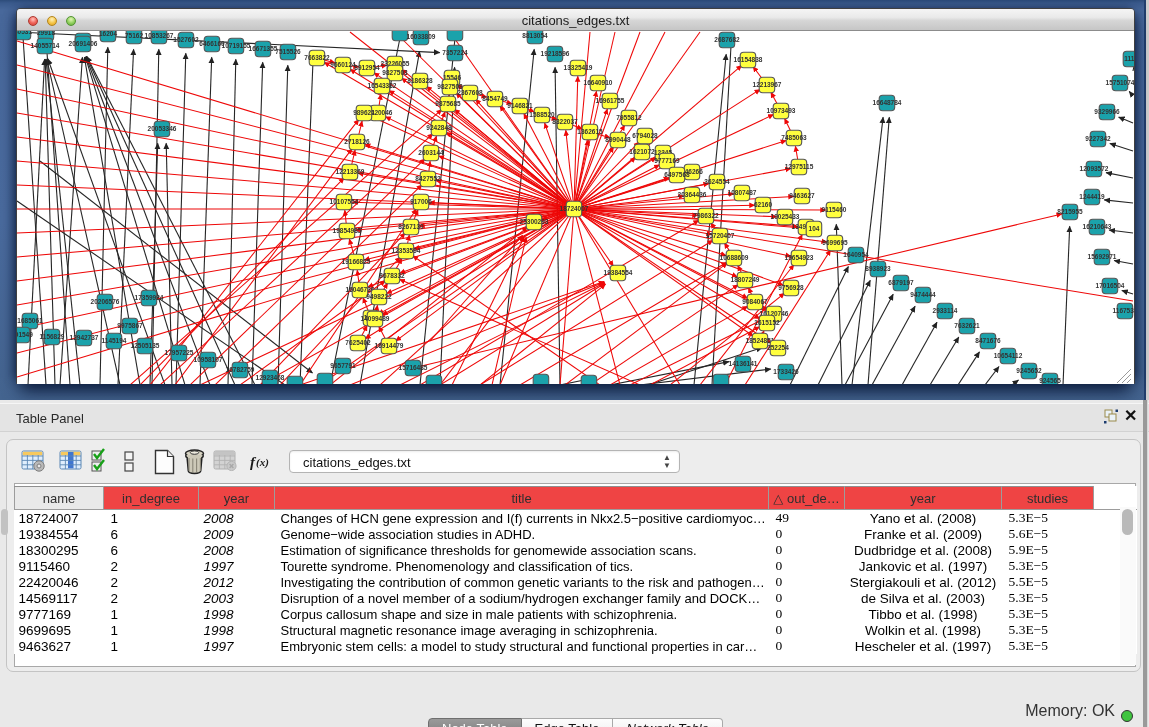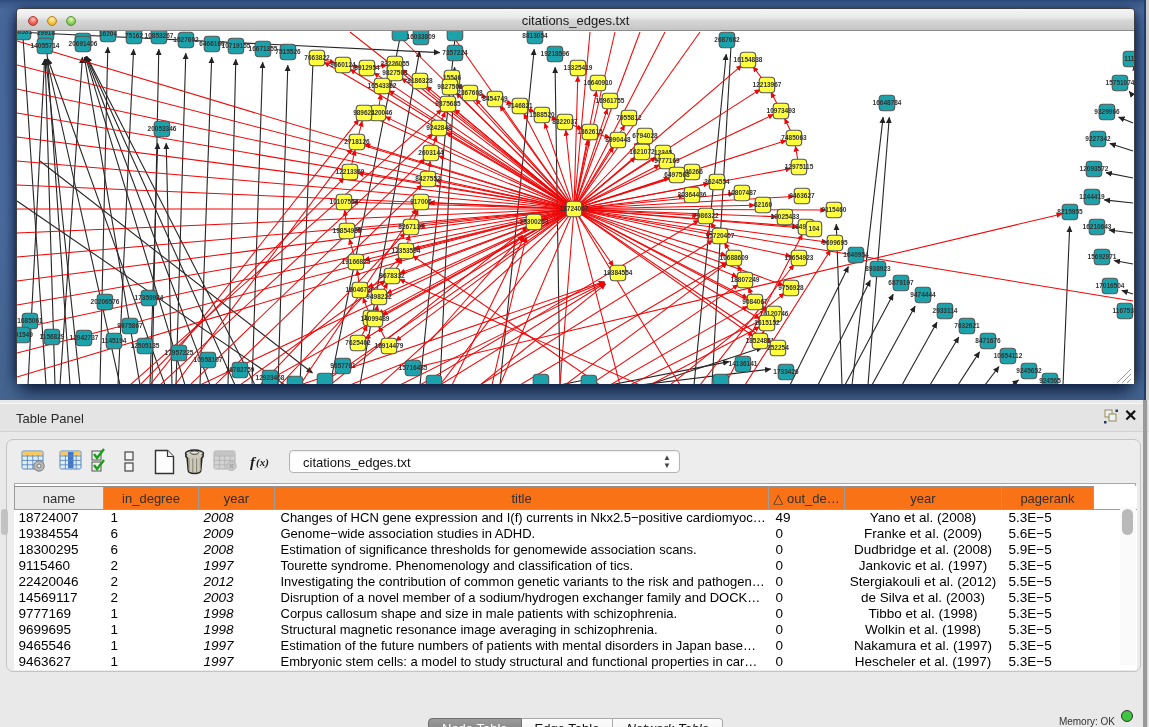--- a/index.html
+++ b/index.html
@@ -26,45 +26,45 @@
   border-top:1px solid #f6f6f6; border-bottom:1px solid #d2d2d2; }
 #tpheader .lbl { position:absolute; left:16px; top:7px; font-size:13px; color:#2a2a2a; }
 #container { position:absolute; left:6px; top:39px; width:1135px; height:233px;
   background:#ededed; border:1px solid #c4c4c4; border-radius:7px; }
 #dropdown { position:absolute; left:289px; top:450px; width:391px; height:23px; background:#fff;
   border:1px solid #b4b4b4; border-radius:4px; box-shadow:inset 0 1px 2px rgba(0,0,0,.08); }
 #dropdown .txt { position:absolute; left:13px; top:4px; font-size:13px; color:#111; }
 #dropdown .arr { position:absolute; right:8px; top:3px; font-size:8px; color:#444; line-height:8px; text-align:center; }
 #tbl { position:absolute; left:14px; top:486px; border-collapse:collapse; table-layout:fixed;
   width:1122px; background:#fff; font-size:13.5px; }
-#tbl th { height:23px; font-size:13px; font-weight:400; color:#2f2f2f; background:#f97316;
+#tbl th { height:23px; font-size:13px; font-weight:400; color:#2f2f2f; background:#ef4444;
   border:1px solid #9c9c9c; border-top:1px solid #8f8f8f; padding:0; text-align:center; overflow:hidden; white-space:nowrap; }
 #tbl th.first { background:#e9e9e9; }
 #tbl th.empty { background:#fff; border:none; border-bottom:1px solid #9c9c9c; }
 #tbl td { height:16px; padding:0 0 0 4px; white-space:nowrap; overflow:hidden;
   color:#000; border:none; }
 #tbl td.c4 { font-size:13px; }
 #tbl td.c6 { text-align:center; padding:0; }
-#tbl td.c5, #tbl td.c7 { padding-left:7px; }
+#tbl td.c5, #tbl td.c7 { padding-left:7px;font-family:Liberation Serif, serif; }
 #tbl td.c2 { padding-left:7px; }
 #tbl td.c3 { padding-left:5px;font-style:italic; }
 #tbl td.c4 { padding-left:6px;margin-left:29px; }
 #tablearea { position:absolute; left:14px; top:483px; width:1122px; height:184px; background:#fff;
   border:1px solid #a8a8a8; }
 #vscroll { position:absolute; left:1120px; top:507px; width:16px; height:158px; background:#fafafa; }
 #vthumb { position:absolute; left:2px; top:2px; width:11px; height:26px; border-radius:6px; background:#b9b9b9; }
 #lthumb { position:absolute; left:1px; top:509px; width:7px; height:26px; border-radius:4px; background:#c2c2c2; }
 #tabs { position:absolute; left:428px; top:674px; height:21px; display:flex; font-size:13px;margin-top:44px; }
 #tabs .tab { height:21px; line-height:20px; padding:0 13px; background:linear-gradient(#fdfdfd,#ededed);
   border:1px solid #a9a9a9; border-left:none; color:#111; }
 #tabs .tab.sel { background:linear-gradient(#9a9a9a,#7b7b7b); color:#fff;
   border:1px solid #6f6f6f; border-radius:4px 0 0 4px; }
 #tabs .tab.last { border-radius:0 4px 4px 0;font-style:italic; }
 #status { position:absolute; left:0; top:700px; width:1149px; height:27px; }
-#status .mem { position:absolute; right:34px; top:16px; font-size:10px; color:#333; }
+#status .mem { position:absolute; right:34px; top:2px; font-size:16px; color:#333; }
 #status .dot { position:absolute; right:16px; top:10px; width:12px; height:12px; border-radius:50%;
   background:#3ec43e; border:1.5px solid #333; }
 #rightstrip2 { position:absolute; left:1143px; top:400px; width:5px; height:327px; background:#999; border-right:1px solid #d8d8d8; z-index:30; }
 #floaticon { position:absolute; left:1104px; top:409px; width:14px; height:15px; }
 #closeicon { position:absolute; left:1124px; top:406px; width:16px; height:17px; font-size:16px; font-weight:bold; color:#111; }
 </style></head>
 <body>
 <div id="blue"></div>
 <div id="rightstrip"></div>
 <div id="rightstrip2"></div>
@@ -686,21 +686,21 @@
       <col style="width:43px">
     </colgroup>
  <tbody>
       <tr>
         <th class="first">name</th>
         <th>in_degree</th>
         <th>year</th>
         <th>title</th>
      <th>△ out_de…</th>
         <th>year</th>
-        <th>pagerank</th>
+        <th>studies</th>
         <th class="empty"></th>
       </tr>
 <tr>
         <td class="c1">18724007</td>
         <td class="c2">1</td>
         <td class="c3">2008</td>
         <td class="c4">Changes of HCN gene expression and I(f) currents in Nkx2.5−positive cardiomyoc…</td>
         <td class="c5">49</td>
         <td class="c6">Yano et al. (2008)</td>
         <td class="c7">5.3E−5</td>
@@ -759,29 +759,20 @@
         <td class="c6">Tibbo et al. (1998)</td>
         <td class="c7">5.3E−5</td>
       </tr>
 <tr>
         <td class="c1">9699695</td>
         <td class="c2">1</td>
         <td class="c3">1998</td>
         <td class="c4">Structural magnetic resonance image averaging in schizophrenia.</td>
         <td class="c5">0</td>
         <td class="c6">Wolkin et al. (1998)</td>
-        <td class="c7">5.3E−5</td>
-      </tr>
-<tr>
-        <td class="c1">9465546</td>
-        <td class="c2">1</td>
-        <td class="c3">1997</td>
-        <td class="c4">Estimation of the future numbers of patients with mental disorders in Japan base…</td>
-        <td class="c5">0</td>
-        <td class="c6">Nakamura et al. (1997)</td>
         <td class="c7">5.3E−5</td>
       </tr>
 <tr>
         <td class="c1">9463627</td>
         <td class="c2">1</td>
         <td class="c3">1997</td>
         <td class="c4">Embryonic stem cells: a model to study structural and functional properties in car…</td>
         <td class="c5">0</td>
         <td class="c6">Hescheler et al. (1997)</td>
         <td class="c7">5.3E−5</td>

